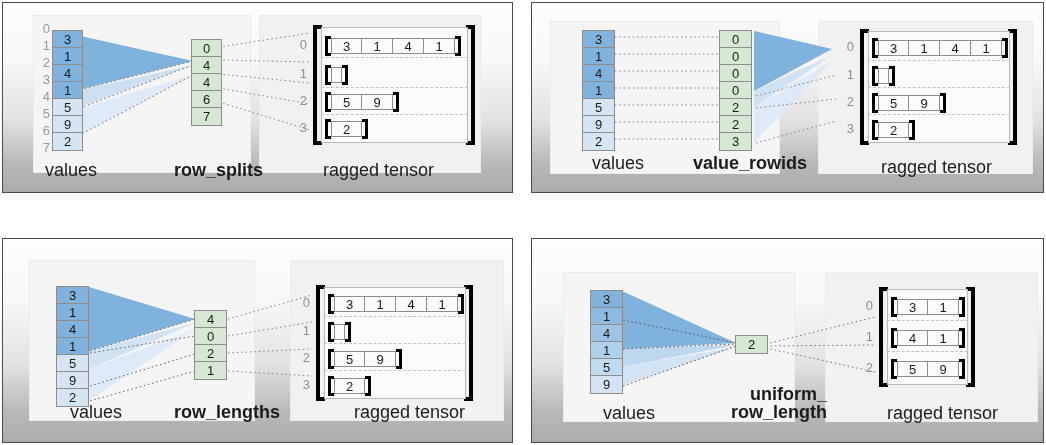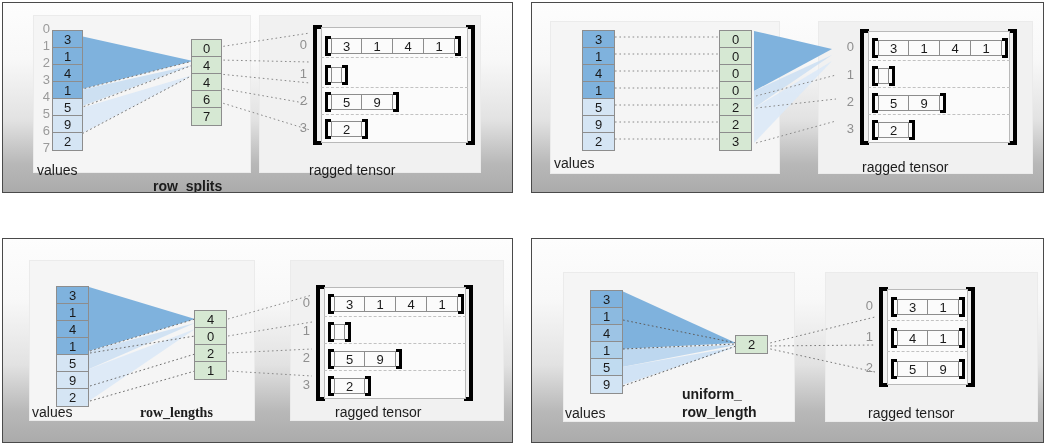--- a/index.html
+++ b/index.html
@@ -56,22 +56,22 @@
   .cell.green { background:#d6e8d3; }
 
   .idxcol { position:absolute; width:14px; }
   .idx {
     font-size:13px; color:#9a9a9a; text-align:right;
     height:17px; line-height:12px;
   }
 
   
   .caption {
-    position:absolute; font-size:14px; color:#1c1c1c;
-    text-align:left; white-space:nowrap; line-height:15px;
+    position:absolute; font-size:18px; color:#1c1c1c;
+    text-align:right; white-space:nowrap; line-height:15px;
   }
   .caption.bold { font-weight:bold; }
 
   
   .rt { position:absolute; }
   .rt-row { position:absolute; display:flex; align-items:center; }
   .rtlabel {
     position:absolute; font-size:13px; color:#8f8f8f;
     width:12px; text-align:right;
   }
@@ -159,21 +159,21 @@
 
     <div class="col" style="left:188px;top:36px;width:31px;">
       <div class="cell green">0</div>
       <div class="cell green">4</div>
       <div class="cell green">4</div>
       <div class="cell green">6</div>
       <div class="cell green">7</div>
     </div>
 
     <div class="caption" style="left:34px;top:160px;width:60px;">values</div>
-    <div class="caption bold" style="left:150px;top:160px;width:110px;margin-top:16px;">row_splits</div>
+    <div class="caption bold" style="left:150px;top:160px;width:110px;">row_splits</div>
     <div class="caption" style="left:306px;top:160px;width:125px;">ragged tensor</div>
 
     <div class="rt" style="left:310px;top:22px;">
       <div class="obrk l" style="left:0;top:0;height:120px;">
           <i class="bot"></i>
         </div>
       <div class="obrk r" style="left:153px;top:0;height:120px;">
           <i class="bot"></i>
         </div>
       <div class="rtbox" style="left:8px;top:2px;width:147px;height:116px;"></div>
@@ -253,20 +253,21 @@
       <div class="cell green">0</div>
       <div class="cell green">0</div>
       <div class="cell green">0</div>
       <div class="cell green">0</div>
       <div class="cell green">2</div>
       <div class="cell green">2</div>
       <div class="cell green">3</div>
     </div>
 
     <div class="caption" style="left:22px;top:153px;width:90px;">values</div>
+    <div class="caption bold" style="left:130px;top:153px;width:145px;">value_rowids</div>
     <div class="caption" style="left:330px;top:157px;width:130px;">ragged tensor</div>
 
     <div class="rt" style="left:328px;top:26px;">
       <div class="obrk l" style="left:0;top:0;height:116px;">
           <i class="bot"></i>
         </div>
       <div class="obrk r" style="left:148px;top:0;height:116px;">
           <i class="bot"></i>
         </div>
       <div class="rtbox" style="left:8px;top:2px;width:142px;height:112px;"></div>
@@ -341,21 +342,21 @@
     </div>
 
     <div class="col" style="left:191px;top:71px;width:33px;">
       <div class="cell green">4</div>
       <div class="cell green">0</div>
       <div class="cell green">2</div>
       <div class="cell green">1</div>
     </div>
 
     <div class="caption" style="left:29px;top:166px;width:90px;">values</div>
-    <div class="caption bold" style="left:137px;top:166px;width:140px;font-family:Liberation Serif, serif;">row_lengths</div>
+    <div class="caption bold" style="left:137px;top:166px;width:140px;">row_lengths</div>
     <div class="caption" style="left:332px;top:166px;width:130px;">ragged tensor</div>
 
     <div class="rt" style="left:313px;top:46px;">
       <div class="obrk l" style="left:0;top:0;height:116px;">
           <i class="bot"></i>
         </div>
       <div class="obrk r" style="left:148px;top:0;height:116px;">
           <i class="bot"></i>
         </div>
       <div class="rtbox" style="left:8px;top:2px;width:142px;height:112px;"></div>

